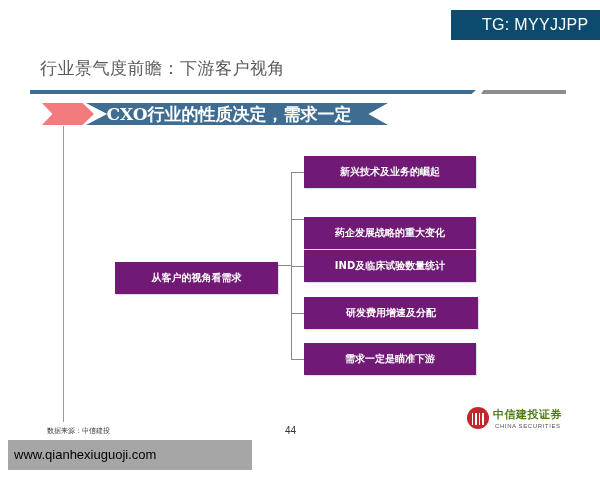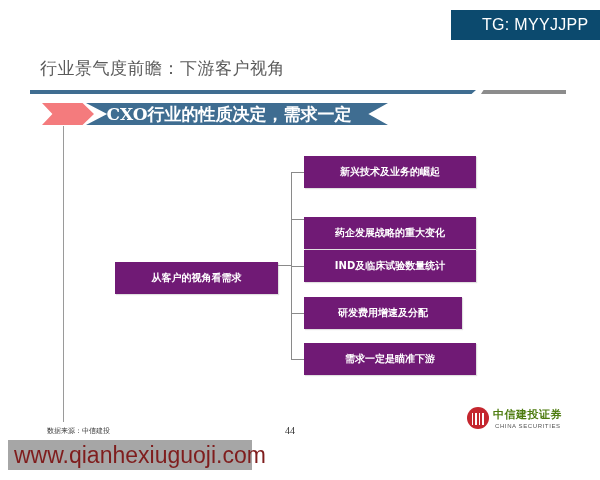--- a/index.html
+++ b/index.html
@@ -64,21 +64,21 @@
   .connector { background: #8a8a8a; }
   .c-root { left: 278px; top: 265px; width: 13px; height: 1px; }
   .c-vert { left: 291px; top: 172px; width: 1px; height: 188px; }
   .c-branch { left: 291px; width: 13px; height: 1px; }
 
   .source-note {
     left: 47px; top: 426px; font-size: 7px; color: #333;
   }
   .page-number {
     left: 285px; top: 425px; font-size: 10px; color: #333;
-    font-family: Liberation Serif, serif;
+    font-family: Liberation Sans, sans-serif;
   }
 
   .logo { left: 467px; top: 405px; width: 130px; height: 30px; }
   .logo-mark {
     left: 0; top: 2px; width: 22px; height: 22px; border-radius: 50%;
     background: #c4262e;
   }
   .logo-mark .bars {
     position: absolute; left: 5px; top: 6px; width: 12px; height: 12px;
     background: repeating-linear-gradient(90deg, #fff 0 1.5px, transparent 1.5px 3.5px);
@@ -87,22 +87,22 @@
     left: 26px; top: 2px; font-size: 11px; font-weight: bold; color: #4d7c0f;
     font-family: Liberation Mono, monospace; letter-spacing: 0.5px;
   }
   .logo-en {
     left: 28px; top: 18px; font-size: 6px; color: #555; letter-spacing: 0.6px;
     font-family: "Liberation Sans", sans-serif;
   }
 
   .watermark {
     left: 8px; top: 440px; width: 244px; height: 30px;
-    background: #a6a6a6; color: #7f1d1d;
-    font-family: "Liberation Sans", sans-serif; font-size: 23px;
+    background: #a6a6a6; color: #000000;
+    font-family: "Liberation Sans", sans-serif; font-size: 13px;
     line-height: 30px; text-indent: 6px;
   }
 </style>
 </head>
 <body>
 
 <div class="abs tg-badge">TG: MYYJJPP</div>
 
 <div class="abs page-title">行业景气度前瞻：下游客户视角</div>
 
@@ -130,21 +130,21 @@
 
 <div class="abs node node-child" style="top:156px">
   <span>新兴技术及业务的崛起</span>
 </div>
 <div class="abs node node-child" style="top:217px">
   <span>药企发展战略的重大变化</span>
 </div>
 <div class="abs node node-child" style="top:250px">
   <span>IND及临床试验数量统计</span>
 </div>
-<div class="abs node node-child" style="top:297px; width:158px;">
+<div class="abs node node-child" style="top:297px; width:174px;">
   <span>研发费用增速及分配</span>
 </div>
 <div class="abs node node-child" style="top:343px">
   <span>需求一定是瞄准下游</span>
 </div>
 
 <div class="abs source-note">数据来源：中信建投</div>
 <div class="abs page-number">44</div>
 
 <div class="abs logo">

